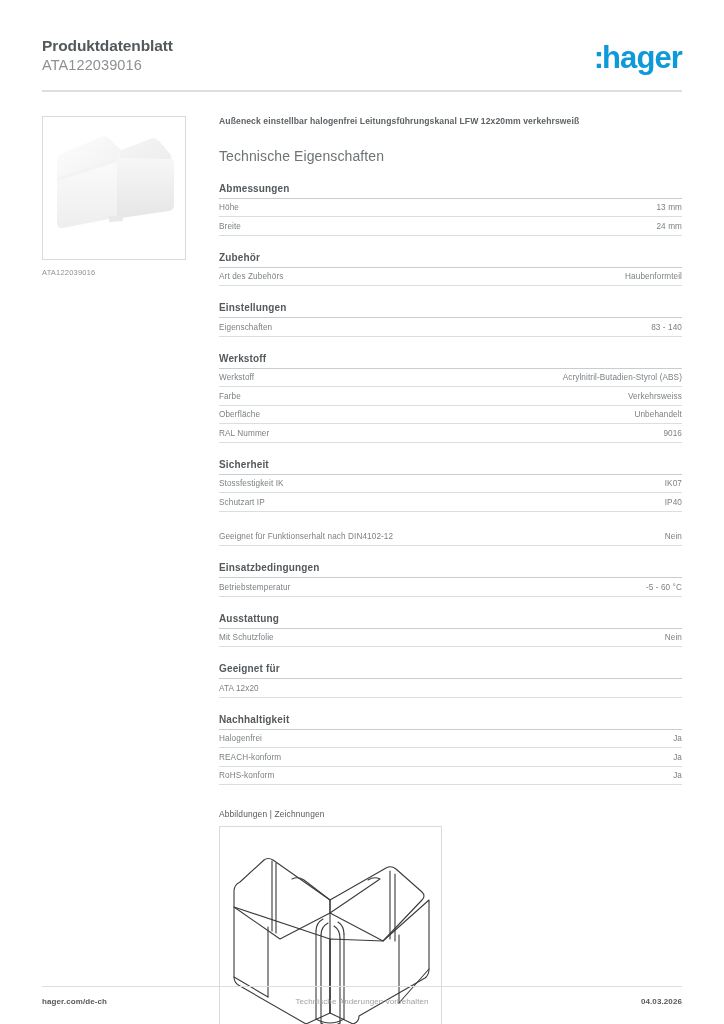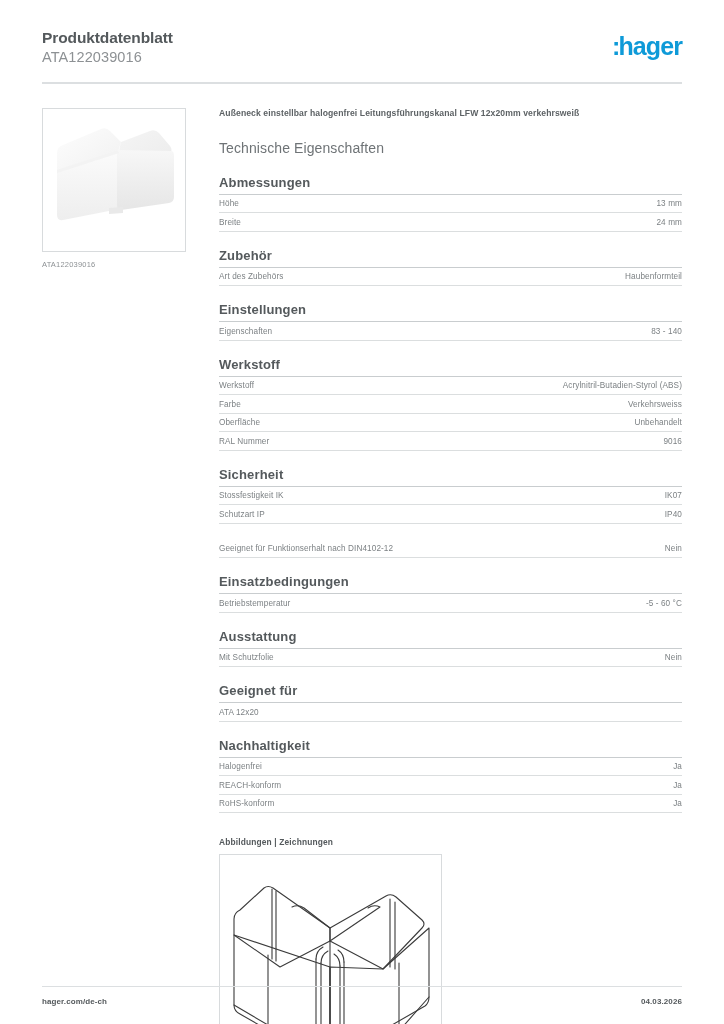--- a/index.html
+++ b/index.html
@@ -23,37 +23,37 @@
     width: 724px;
     height: 1024px;
     padding: 0 42px;
   }
 
   
   .header {
     display: flex;
     align-items: flex-start;
     justify-content: space-between;
-    padding-top: 28px;
+    padding-top: 36px;
   }
   .header-titles { line-height: 1.28; }
   .doc-title {
     font-size: 15.5px;
     font-weight: bold;
     color: #54595c;
     letter-spacing: -0.1px;
   }
   .doc-subtitle {
     font-size: 14.5px;
     font-weight: normal;
     color: #8d9194;
     letter-spacing: 0.1px;
   }
   .logo {
-    font-size: 25px;
+    font-size: 31px;
     font-weight: bold;
     color: #0e9ad8;
     letter-spacing: -0.9px;
     line-height: 1;
     padding-top: 6px;
   }
   .logo .colon { letter-spacing: -2px; }
 
   .header-rule {
     margin-top: 16px;
@@ -98,21 +98,21 @@
     font-size: 14px;
     color: #6e7376;
     letter-spacing: 0.1px;
   }
 
   
   .spec-group { margin-top: 16px; }
   .spec-group:first-of-type { margin-top: 19px; }
 
   .group-title {
-    font-size: 13px;
+    font-size: 10px;
     font-weight: bold;
     color: #54595c;
     letter-spacing: 0.15px;
     padding-bottom: 4px;
     border-bottom: 1px solid #c9cdcf;
   }
 
   .spec-row {
     display: flex;
     justify-content: space-between;
@@ -123,21 +123,21 @@
     padding: 4.5px 0 4px 0;
     border-bottom: 1px solid #dbdedf;
   }
   .spec-label { text-align: left; }
   .spec-value { text-align: right; white-space: nowrap; padding-left: 12px; }
 
   
   .drawings { margin-top: 24px; }
   .drawings-title {
     font-size: 8.4px;
-    font-weight: bold;
+    font-weight: normal;
     color: #54595c;
     letter-spacing: 0.15px;
     margin-bottom: 7px;
   }
   .drawing-frame {
     width: 223px;
     height: 223px;
     border: 1px solid #d8dbdd;
     background: #fff;
   }
@@ -372,17 +372,18 @@
           </svg>
         </div>
       </div>
     </div>
   </div>
 
   <div class="footer">
     <div class="footer-rule"></div>
     <div class="footer-row">
       <div class="footer-left">hager.com/de-ch</div>
+      <div class="footer-center">Technische Änderungen vorbehalten</div>
       <div class="footer-right">04.03.2026</div>
     </div>
   </div>
 
 </div>
 
 </body></html>

